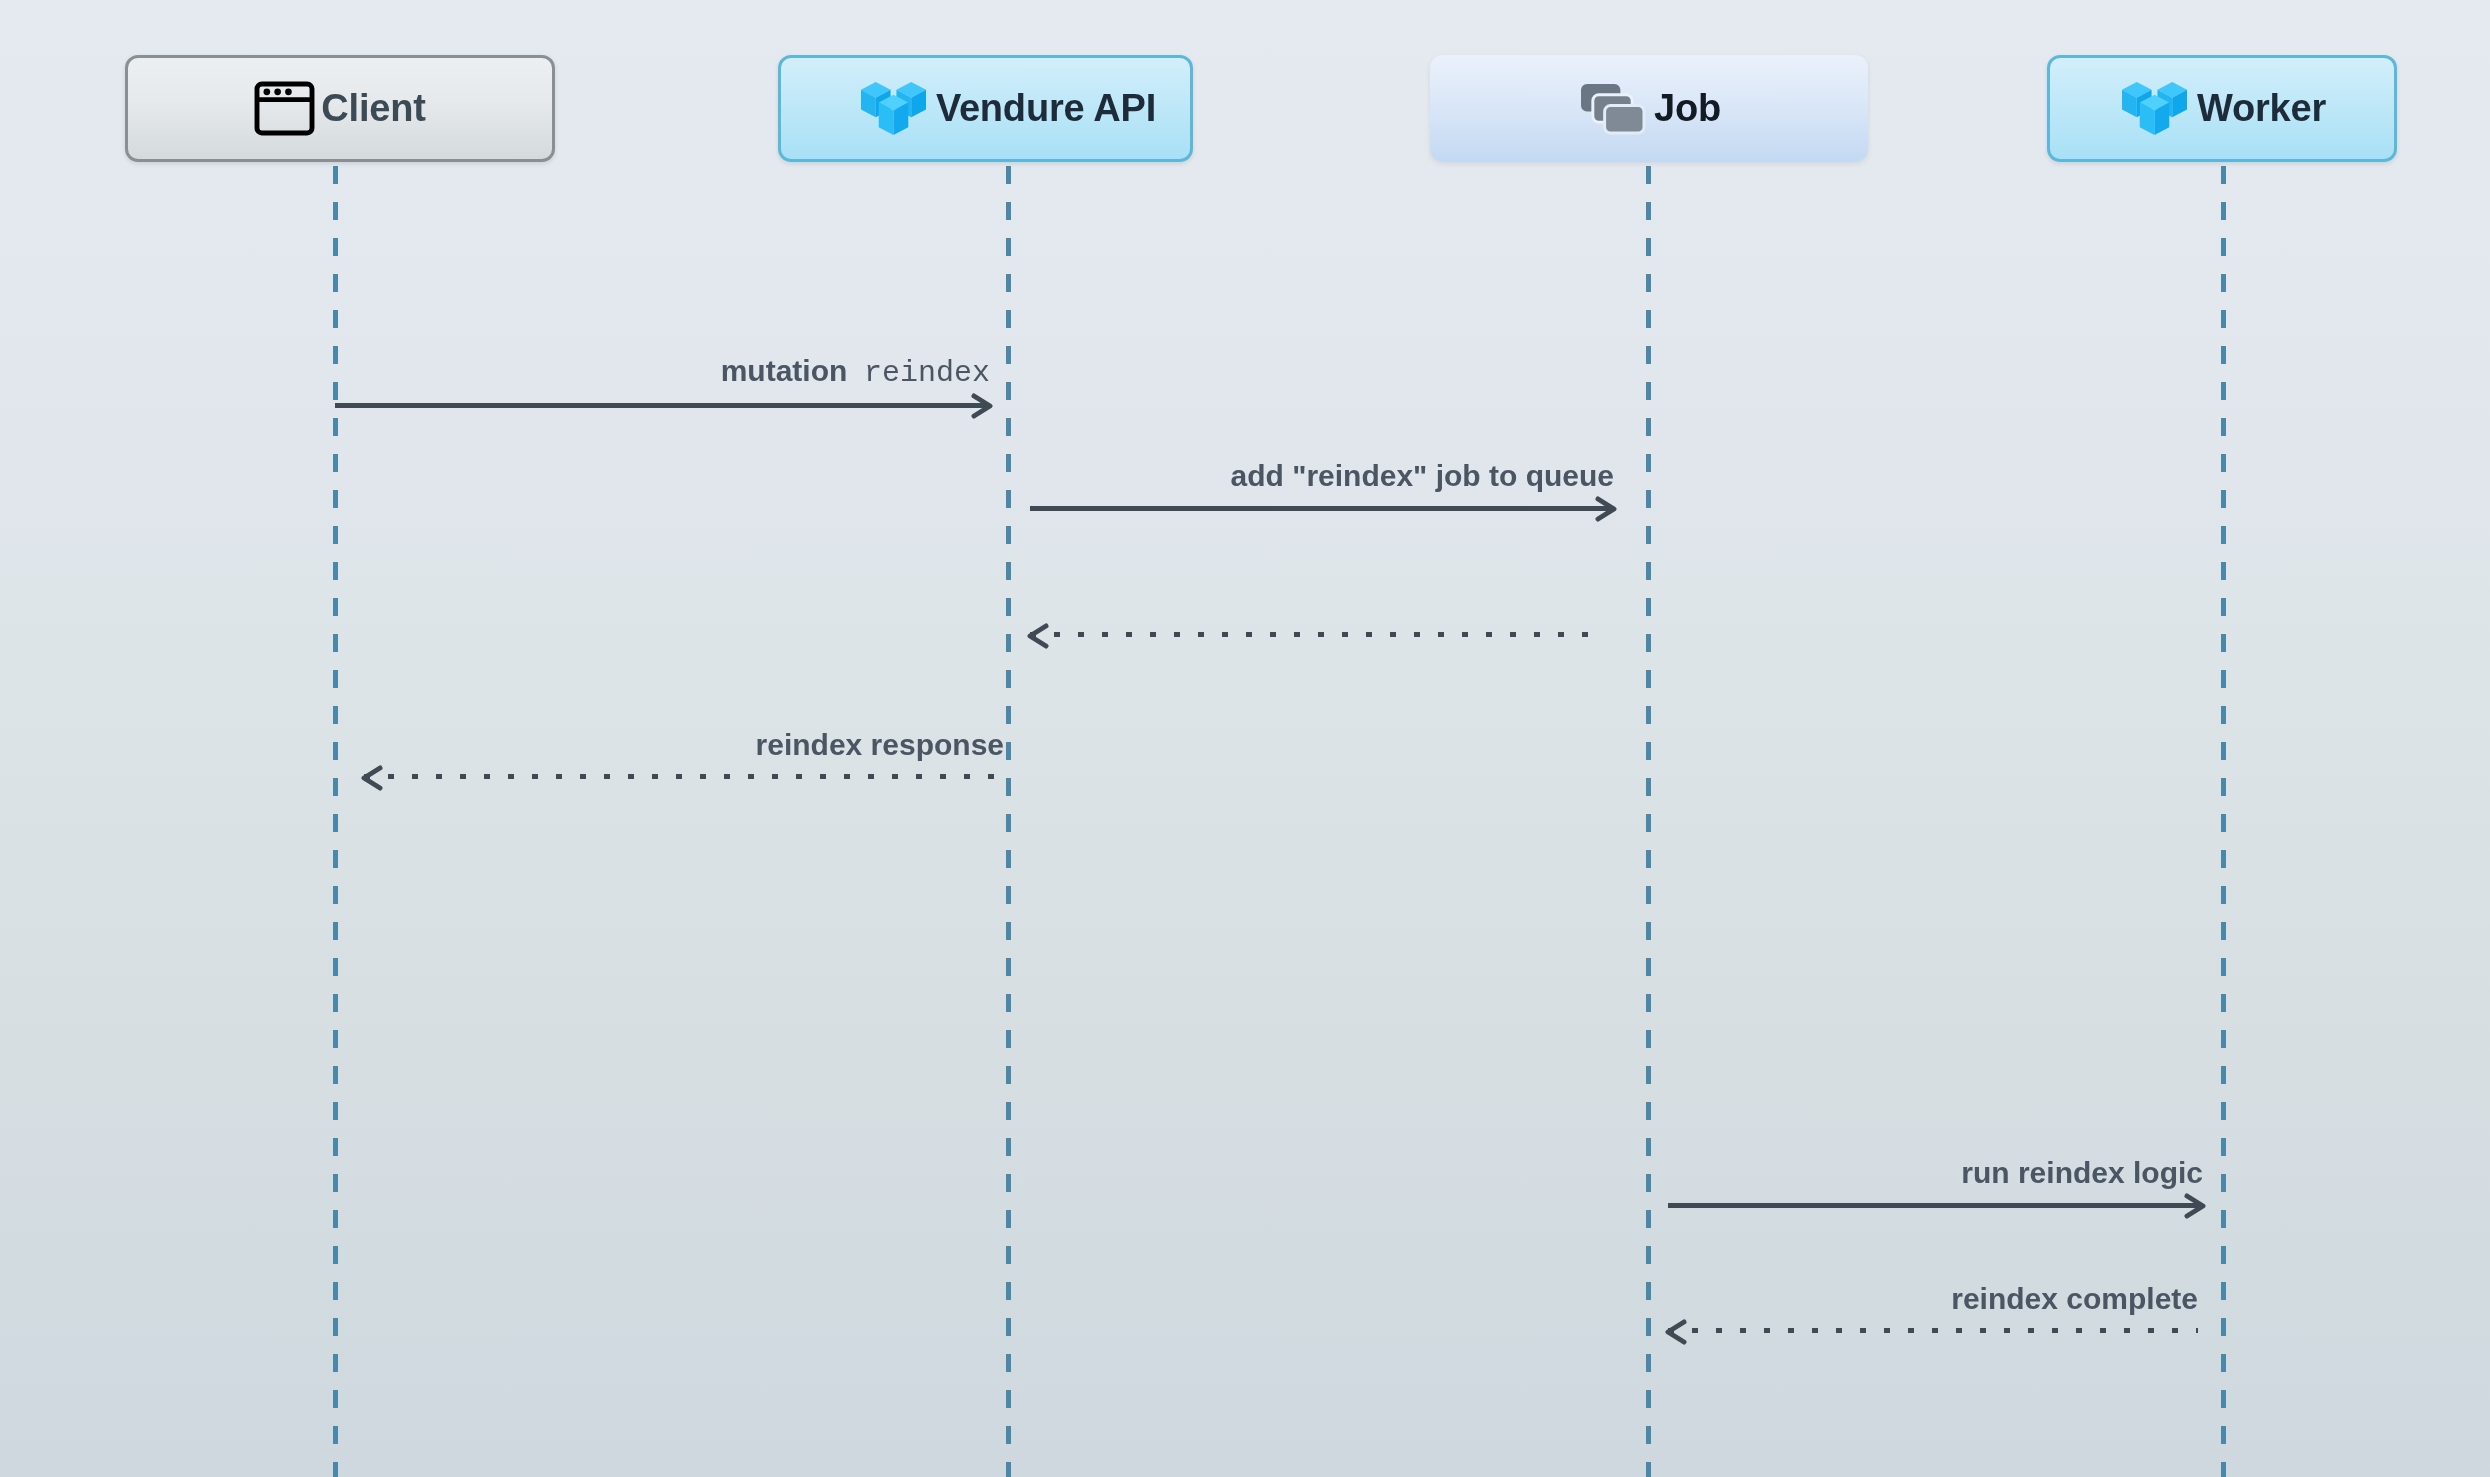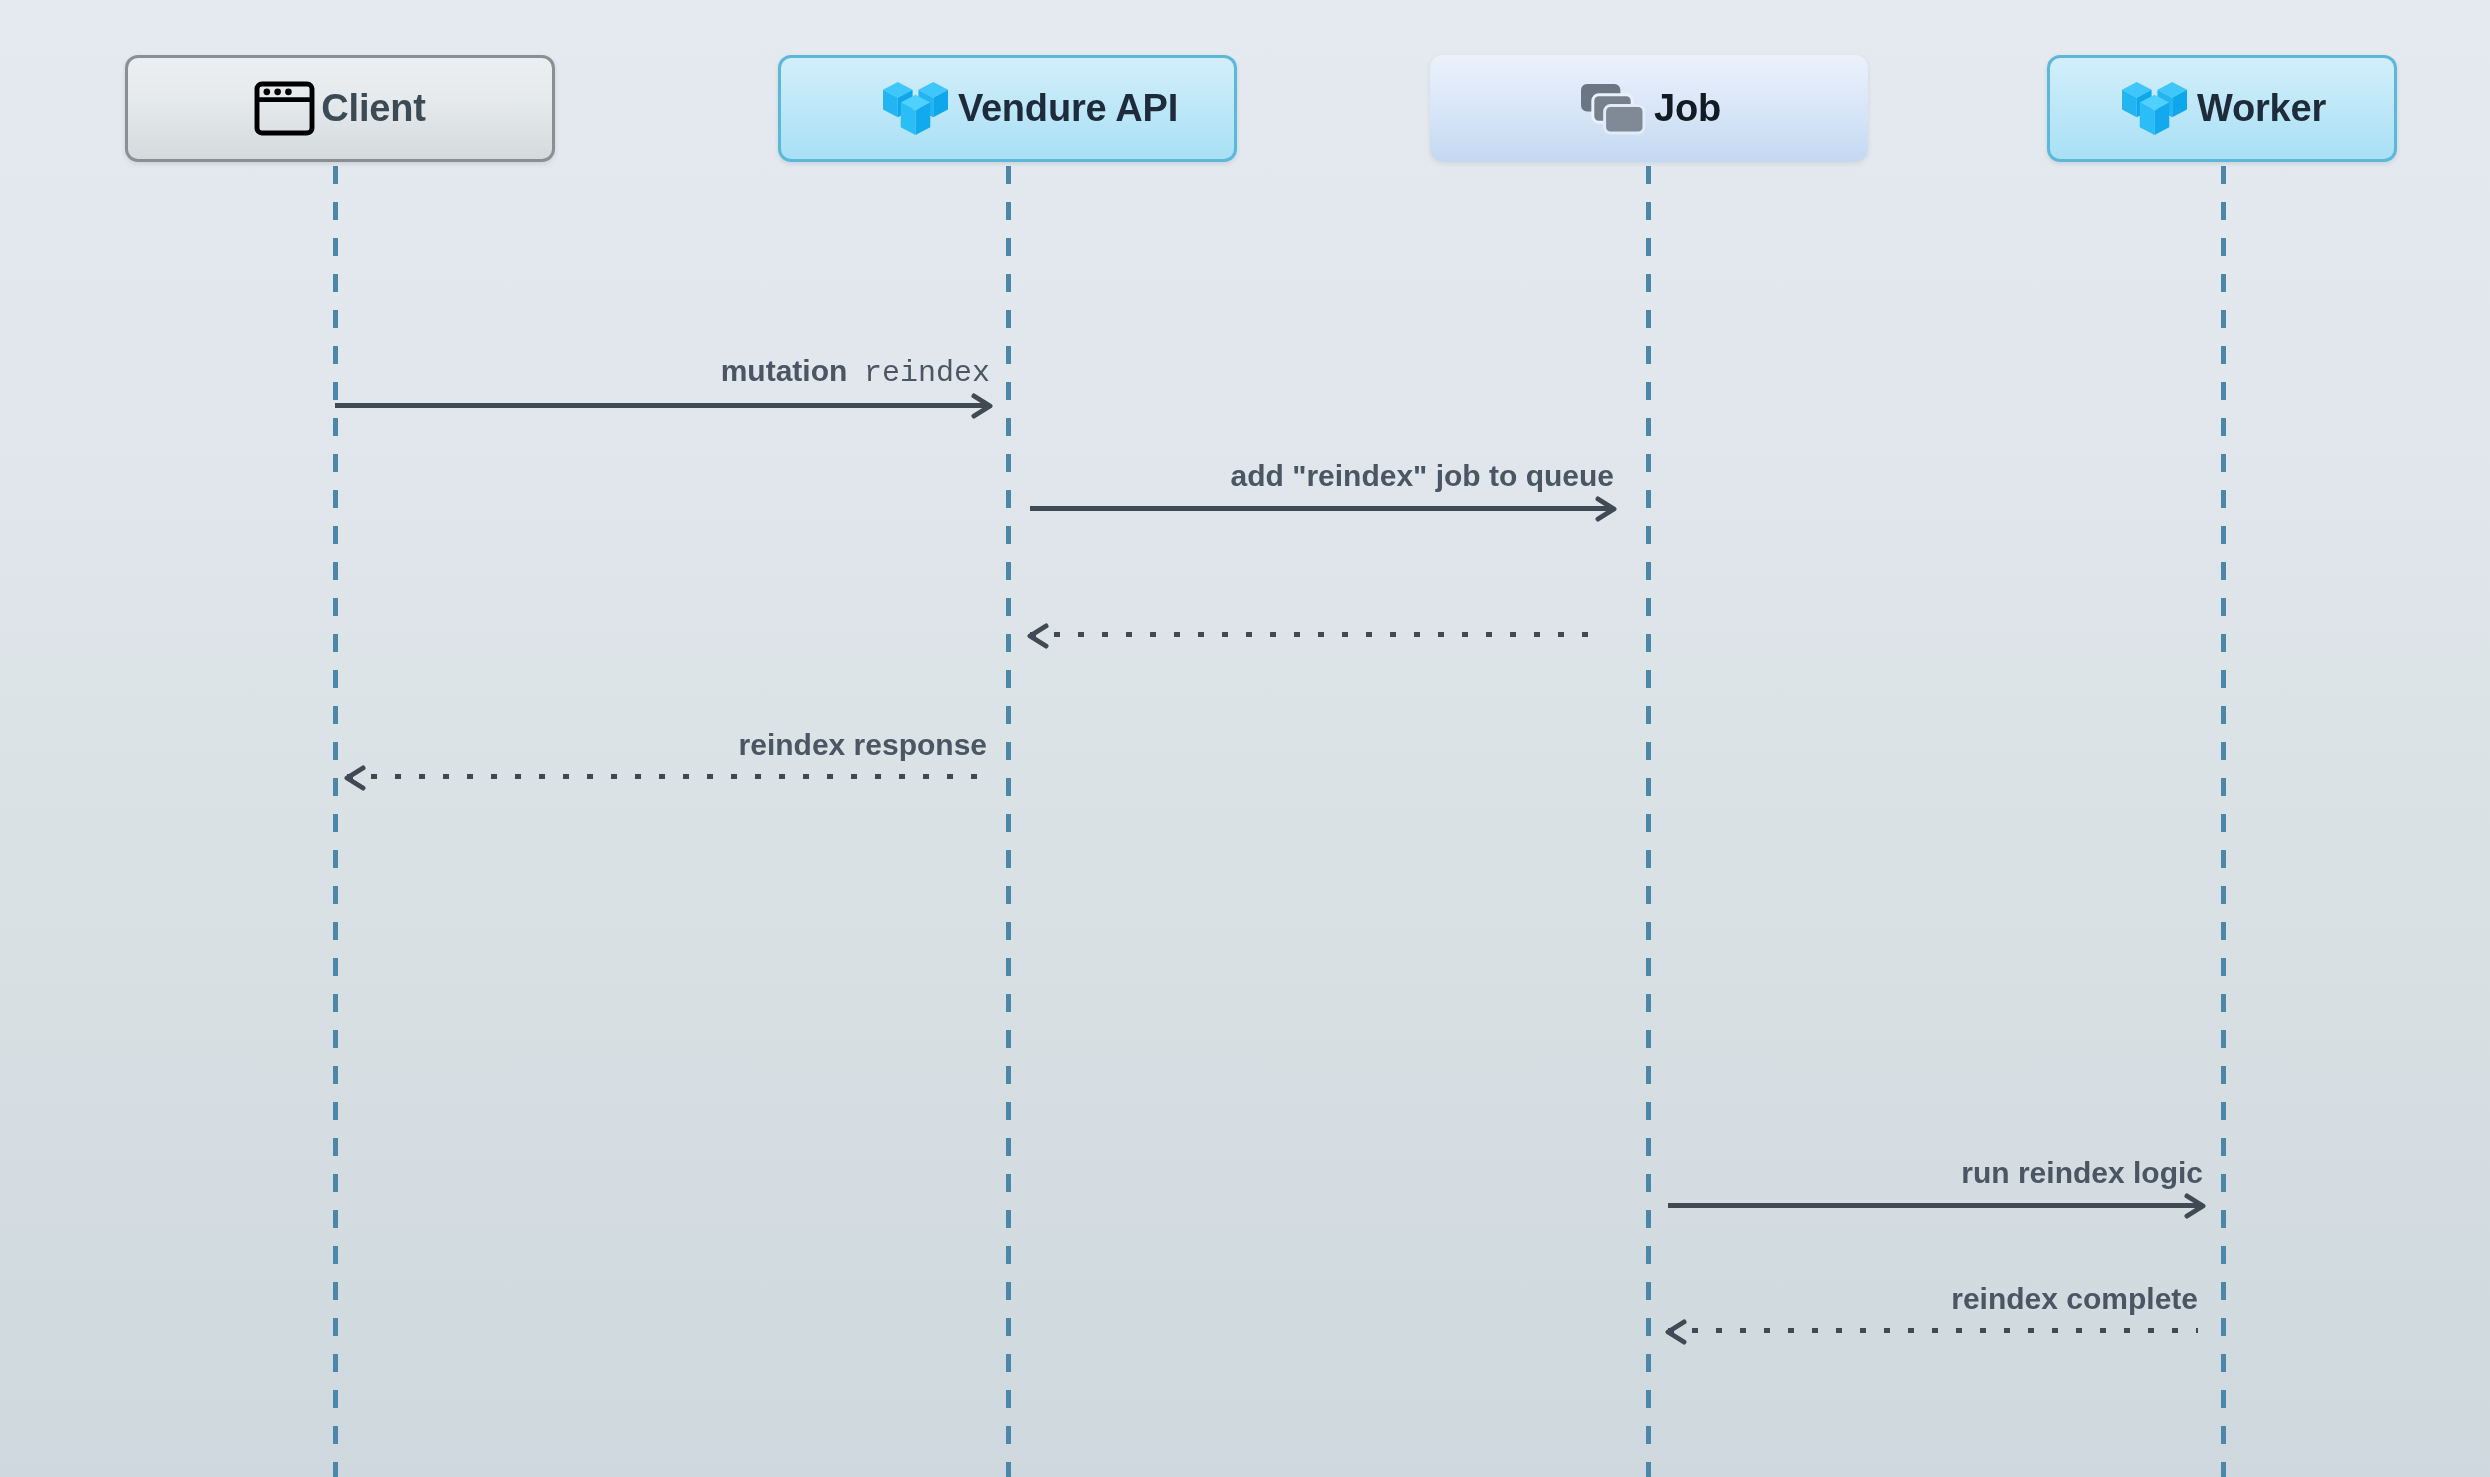--- a/index.html
+++ b/index.html
@@ -139,21 +139,21 @@
           <svg width="61" height="55" viewBox="0 0 62 56" aria-hidden="true">
             <rect x="3" y="3" width="56" height="50" rx="5" ry="5" fill="none" stroke="#000" stroke-width="5"></rect>
             <line x1="3" y1="19" x2="59" y2="19" stroke="#000" stroke-width="5"></line>
             <circle cx="13" cy="11" r="3.4" fill="#000"></circle>
             <circle cx="24" cy="11" r="3.4" fill="#000"></circle>
             <circle cx="35" cy="11" r="3.4" fill="#000"></circle>
           </svg>
         </span>
         <span class="p-label">Client</span>
       </div>
-      <div class="participant style-vendure" style="left: 778px; width: 459px; padding-left: 42px;">
+      <div class="participant style-vendure" style="left: 778px; width: 415px; padding-left: 42px;">
         <span class="p-icon">
           <svg width="73" height="65" viewBox="0 0 74 66" aria-hidden="true">
             <g>
               <polygon points="4,14 19,6 34,14 19,22" fill="#3fc6fb"></polygon>
               <polygon points="4,14 19,22 19,42 4,34" fill="#22b5f2"></polygon>
               <polygon points="19,22 34,14 34,34 19,42" fill="#0fa7ec"></polygon>
               <polygon points="40,14 55,6 70,14 55,22" fill="#3fc6fb"></polygon>
               <polygon points="40,14 55,22 55,42 40,34" fill="#22b5f2"></polygon>
               <polygon points="55,22 70,14 70,34 55,42" fill="#0fa7ec"></polygon>
               <polygon points="22,27 37,19 52,27 37,35" fill="#50d0fd"></polygon>
@@ -207,21 +207,21 @@
         <div class="arrowhead right"><svg width="30" height="30" viewBox="0 0 30 30" aria-hidden="true">
             <path d="M10 5 L26 15 L10 25" fill="none" stroke="#3f4a54" stroke-width="5" stroke-linecap="round" stroke-linejoin="round"></path>
           </svg></div>
       </div>
       <div class="message" style="left: 1030px; width: 574px; top: 577px; height: 61px;">
         <div class="msg-line dotted"></div>
         <div class="arrowhead left"><svg width="30" height="30" viewBox="0 0 30 30" aria-hidden="true">
             <path d="M20 5 L4 15 L20 25" fill="none" stroke="#3f4a54" stroke-width="5" stroke-linecap="round" stroke-linejoin="round"></path>
           </svg></div>
       </div>
-      <div class="message" style="left: 347px; width: 640px; top: 719px; height: 61px;">
+      <div class="message" style="left: 364px; width: 640px; top: 719px; height: 61px;">
         <div class="msg-label"><span>reindex response</span></div>
         <div class="msg-line dotted"></div>
         <div class="arrowhead left"><svg width="30" height="30" viewBox="0 0 30 30" aria-hidden="true">
             <path d="M20 5 L4 15 L20 25" fill="none" stroke="#3f4a54" stroke-width="5" stroke-linecap="round" stroke-linejoin="round"></path>
           </svg></div>
       </div>
       <div class="message" style="left: 1668px; width: 535px; top: 1147px; height: 61px;">
         <div class="msg-label"><span>run reindex logic</span></div>
         <div class="msg-line solid"></div>
         <div class="arrowhead right"><svg width="30" height="30" viewBox="0 0 30 30" aria-hidden="true">

